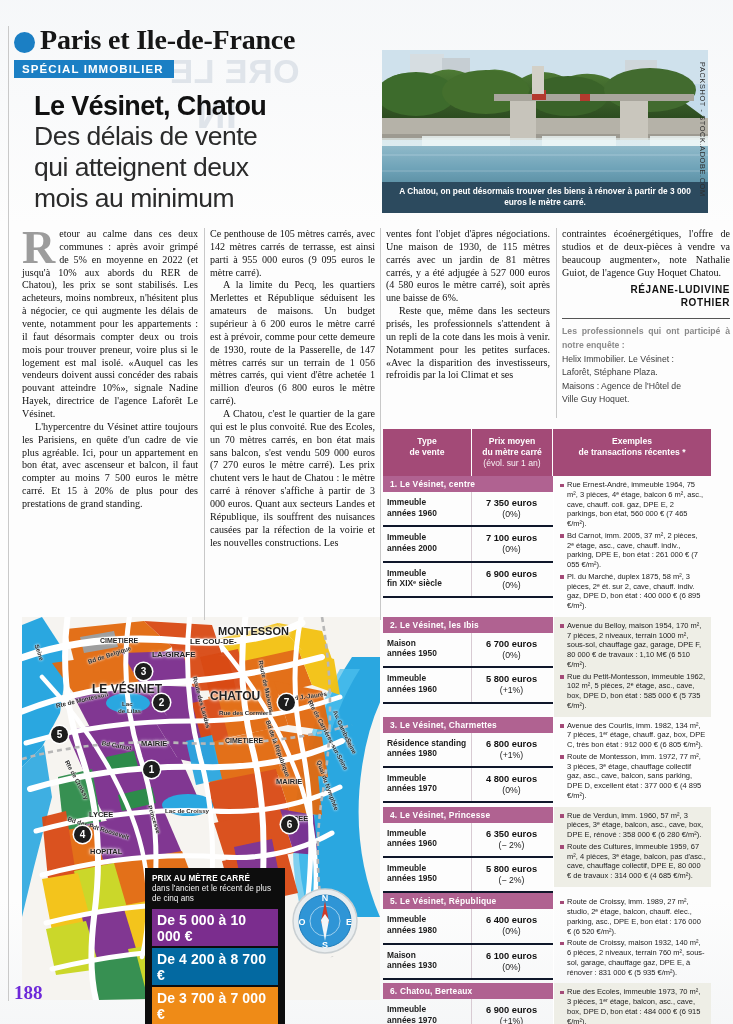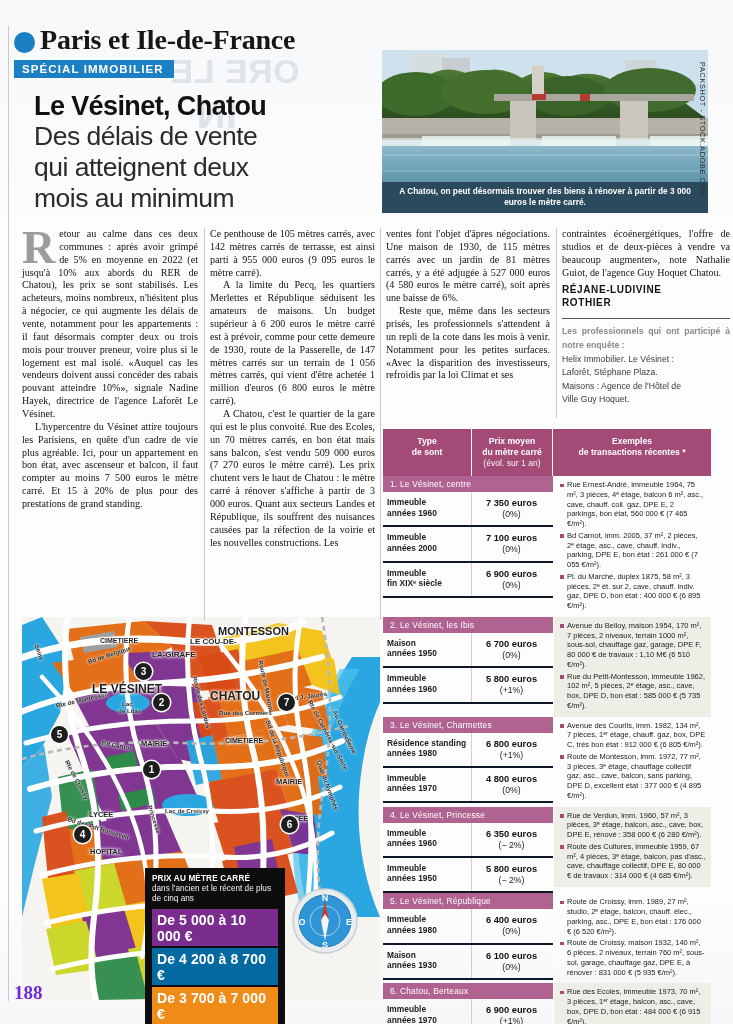--- a/index.html
+++ b/index.html
@@ -97,21 +97,21 @@
   .vr2{left:380px;height:392px;}
   .vr3{left:556px;height:190px;}
 
   .dropcap{
     float:left;font-family:"Liberation Serif",serif;font-weight:bold;
     font-size:46px;line-height:0.78;color:#9c9c9c;margin:2px 4px 0 0;
   }
 
   .byline{
     font-family:"Liberation Sans",sans-serif;font-weight:bold;font-size:10px;
-    letter-spacing:.6px;text-align:left;color:#111;margin-top:5px;line-height:1.25;
+    letter-spacing:.6px;text-align:right;color:#111;margin-top:5px;line-height:1.25;
   }
   .panel-rule{border-top:1px solid #555;margin:9px 0 6px 0;}
   .panel{
     font-family:"Liberation Sans",sans-serif;font-size:8.7px;line-height:1.56;
     color:#3b3b3b;
   }
   .panel b{color:#8a8a8a;font-weight:bold;}
 
   
   .table{
@@ -128,21 +128,21 @@
   .th3{width:158px;}
   .th-sub{font-weight:normal;opacity:.92;}
 
   .tbody{display:flex;}
   .tleft{width:170px;}
   .tright{
     width:158px;box-sizing:border-box;
     border-left:1px solid #fff;
   }
   .zonebar{
-    background:#b06291;color:#fff;font-size:8.4px;font-weight:normal;
+    background:#b06291;color:#fff;font-size:8.4px;font-weight:bold;
     padding:3px 4px 3px 7px;box-sizing:border-box;letter-spacing:.2px;
   }
   .trow{display:flex;border-bottom:2px solid #0f172a;box-sizing:border-box;}
   .tlabel{
     width:88px;box-sizing:border-box;padding:5px 3px 5px 4px;
     font-size:8.4px;font-weight:bold;color:#1c1c1c;line-height:1.25;
   }
   .tprice{
     width:82px;box-sizing:border-box;padding:5px 5px 5px 3px;text-align:center;
     font-size:9.3px;font-weight:bold;color:#111;line-height:1.3;
@@ -314,21 +314,21 @@
             <div>Ville Guy Hoquet.</div>
           </div>
       </div>
     </div>
   </div>
 
   <div class="table">
     <div class="thead">
       <div class="th th1">
         <div>Type</div>
-        <div>de sont</div>
+        <div>de vente</div>
       </div>
       <div class="th th2">
         <div>Prix moyen</div>
         <div>du mètre carré</div>
         <div class="th-sub">(évol. sur 1 an)</div>
       </div>
       <div class="th th3">
         <div>Exemples</div>
         <div>de transactions récentes *</div>
       </div>

